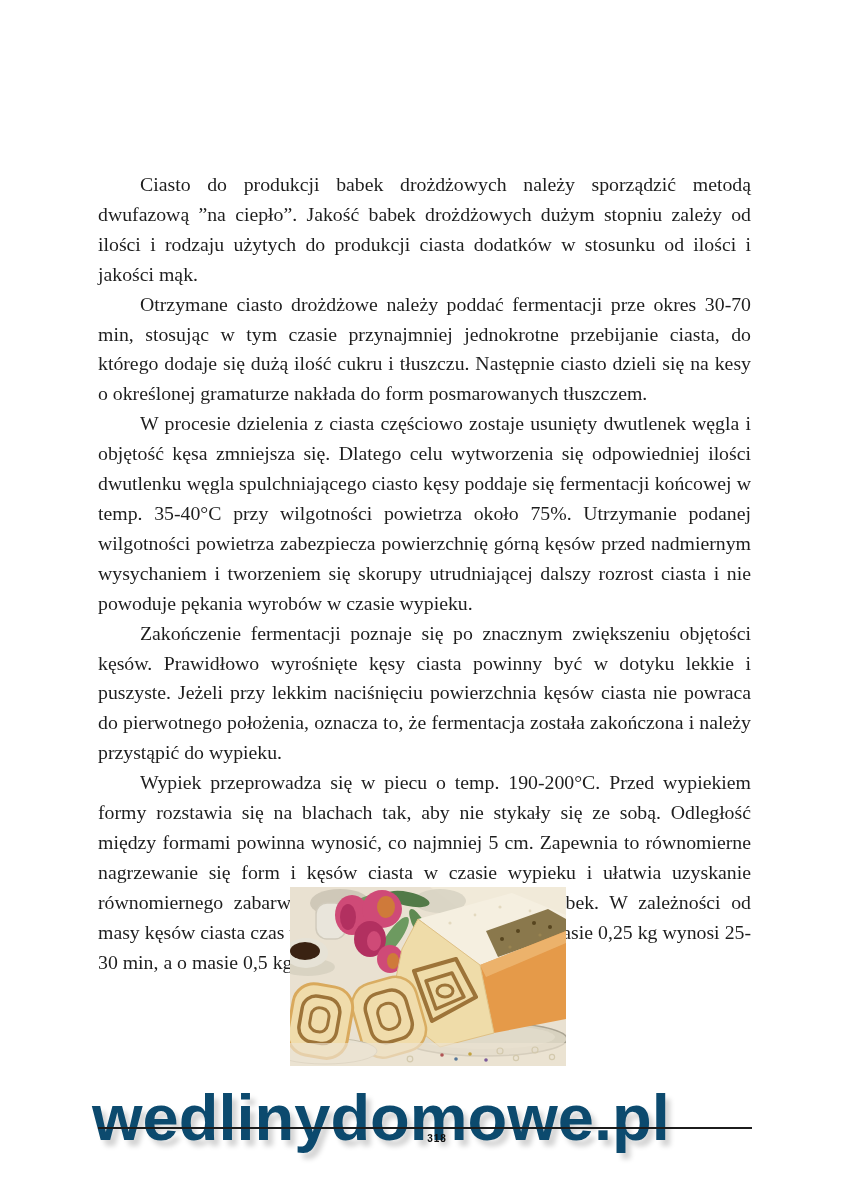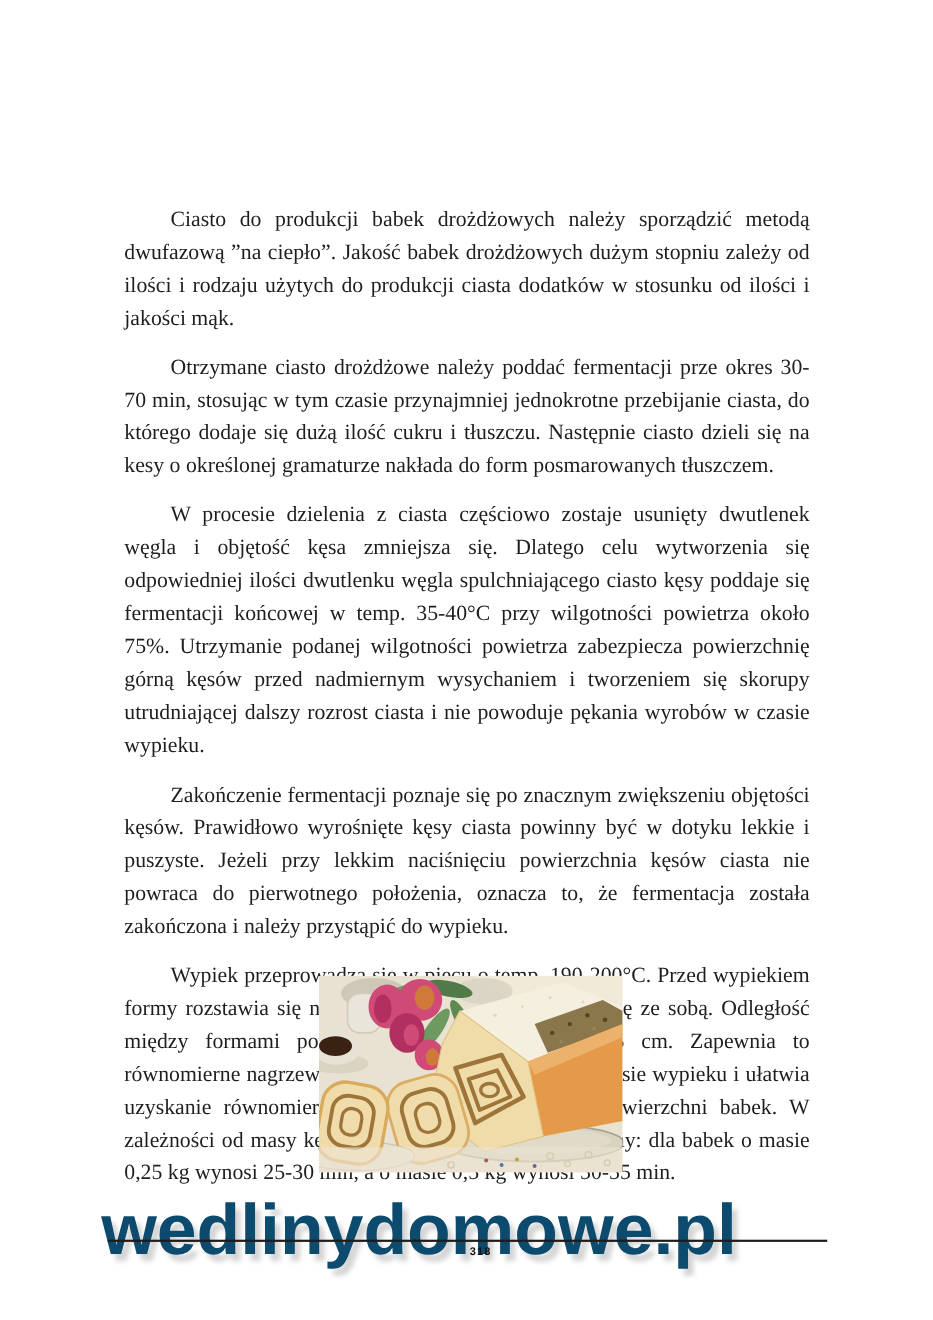--- a/index.html
+++ b/index.html
@@ -15,21 +15,21 @@
     position: absolute;
     left: 98px;
     top: 170px;
     width: 653px;
     color: #1e1e1e;
     font-size: 19.8px;
     line-height: 29.9px;
     text-align: justify;
   }
   .text-block p {
-    margin: 15px;
+    margin: 0;
     text-indent: 42px;
   }
   .photo {
     position: absolute;
     left: 290px;
     top: 887px;
     width: 276px;
     height: 179px;
     margin: 0;
   }

